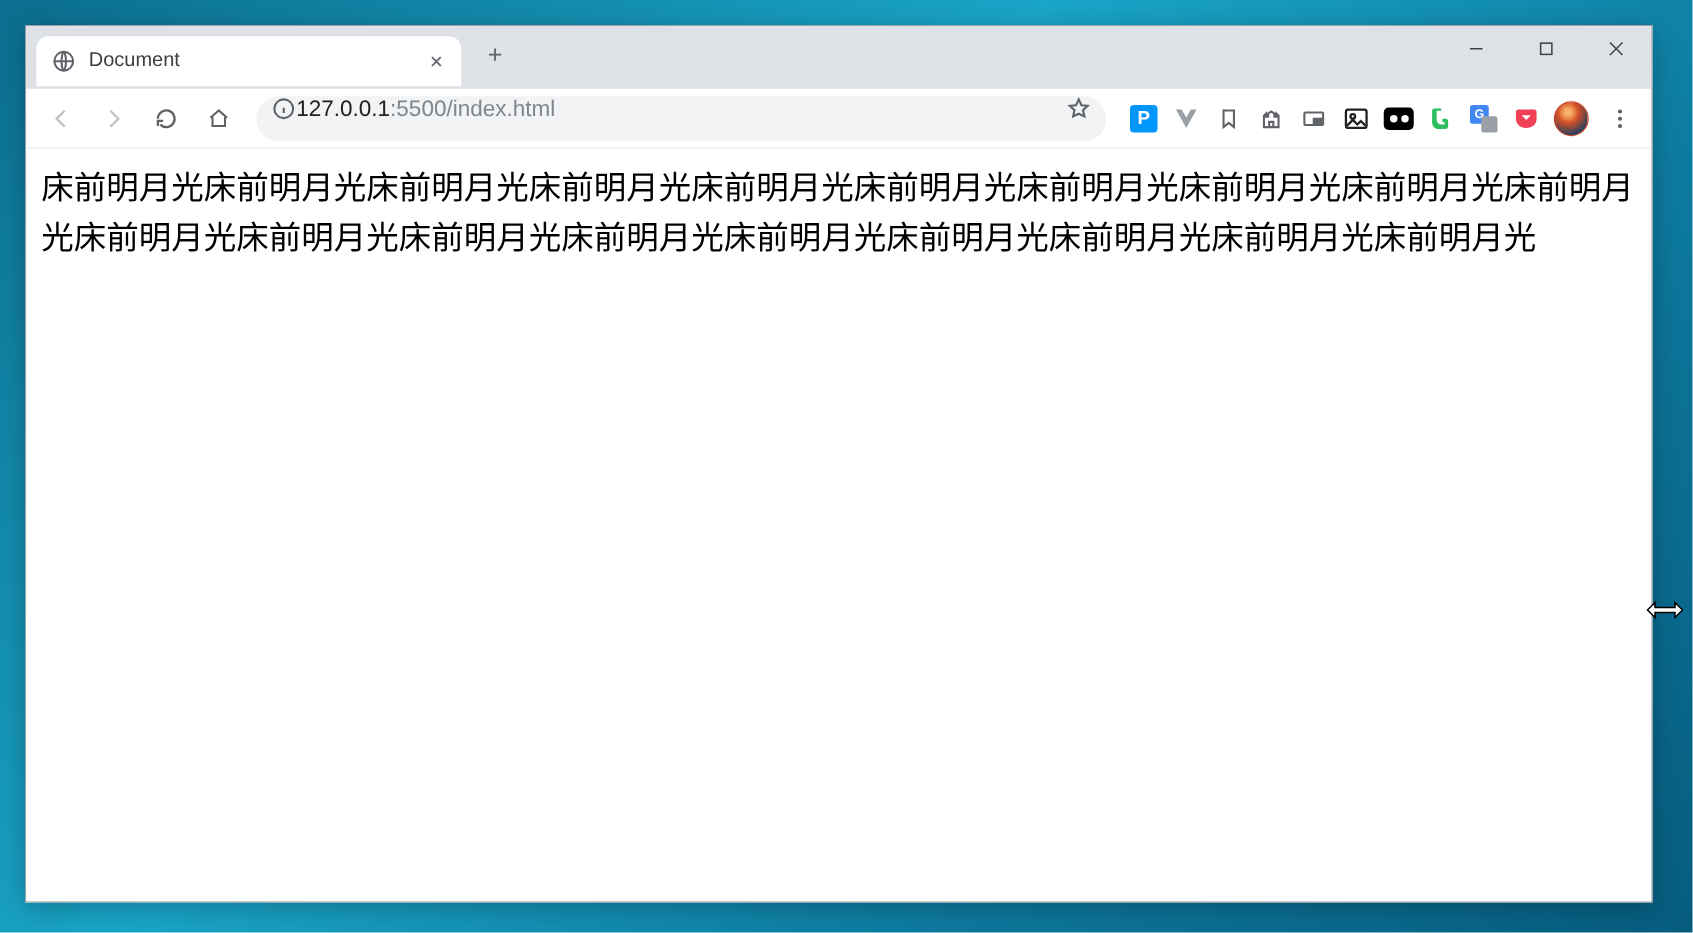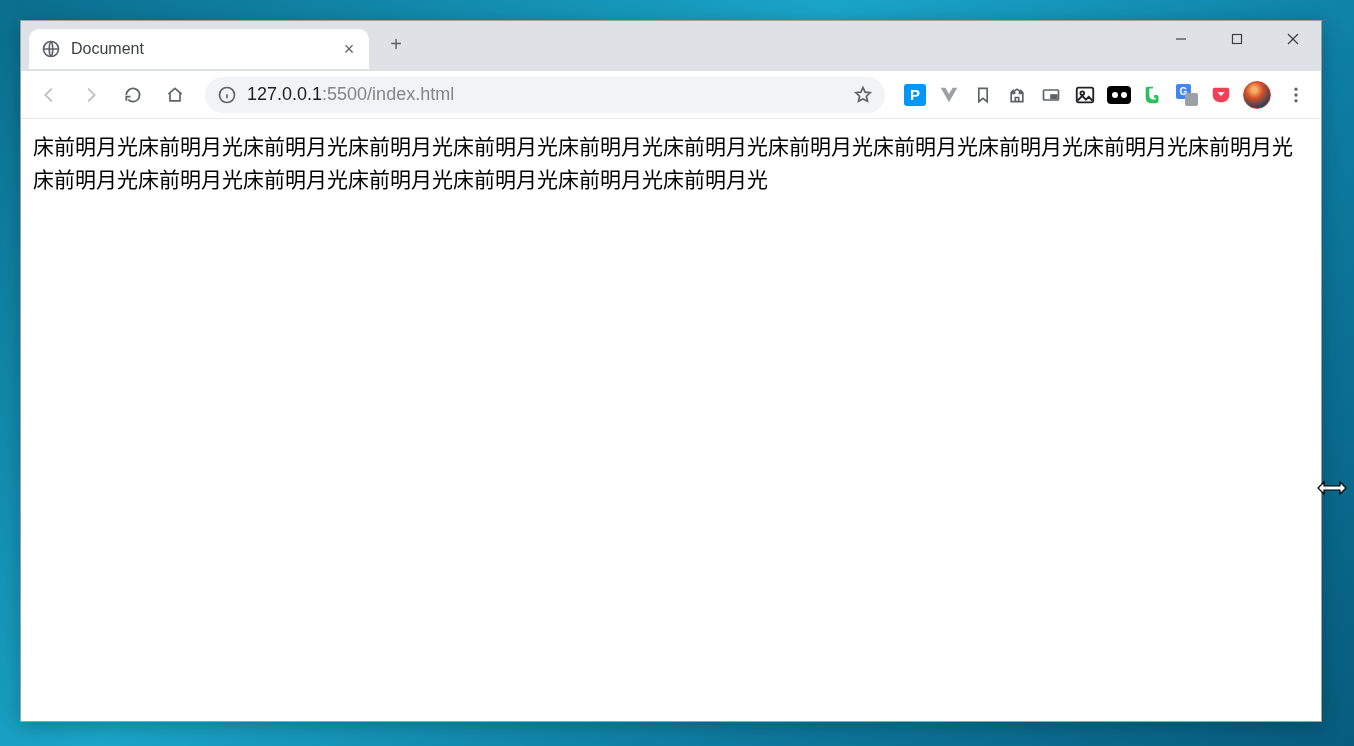--- a/index.html
+++ b/index.html
@@ -60,22 +60,22 @@
     width: 36px; height: 36px;
     display:flex; align-items:center; justify-content:center;
     color:#5f6368; border-radius: 50%; cursor:pointer;
   }
   .tbtn.disabled { color:#bdc1c6; cursor:default; }
 
   .omnibox {
     flex: 1; height: 36px;
     background: #f1f3f4;
     border-radius: 18px;
-    display:flex; align-items:center;
-    padding: 0 12px; gap: 10px;
+    display:flex; 
+    padding: 0 12px; 
     margin: 12px 6px;
   }
   .omnibox .info-icon { width:20px; height:20px; color:#5f6368; flex-shrink:0; }
   .omnibox .url { flex:1; font-size: 18px; color:#202124; white-space:nowrap; overflow:hidden; }
   .omnibox .url .dim { color:#80868b; }
   .omnibox .star { width:20px; height:20px; color:#5f6368; cursor:pointer; }
 
   .ext-row { display:flex; align-items:center; gap:10px; padding-left:6px; }
   .ext { width:24px; height:24px; display:flex; align-items:center; justify-content:center; cursor:pointer; }
   .avatar {
@@ -84,21 +84,21 @@
     border:1px solid #c94a2d;
   }
   .menu-dots { width:30px; height:30px; display:flex; align-items:center; justify-content:center; color:#5f6368; cursor:pointer; border-radius:50%; }
 
   
   .viewport {
     flex:1; background:#fff; overflow:auto;
     padding: 10px 12px;
   }
   .page-text {
-    font-size: 21px; line-height: 1.55;
+    font-size: 26px; line-height: 1.55;
     color:#000;
     font-family: "Microsoft YaHei","PingFang SC","Noto Sans CJK SC",sans-serif;
     word-break: break-all;
   }
 
   
   .resize-cursor {
     position: absolute;
     right: 6px; top: 478px;
     width: 32px; height: 20px;

